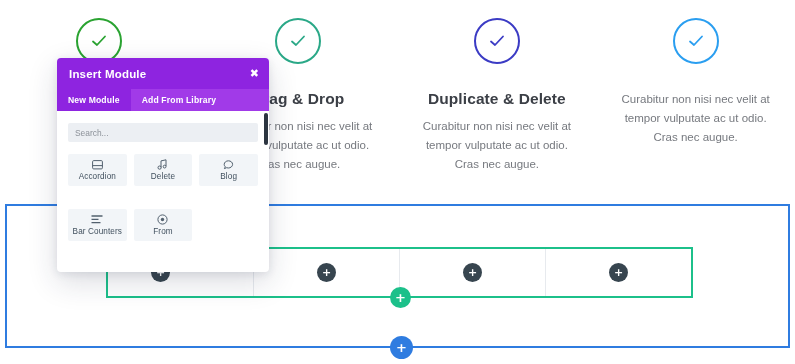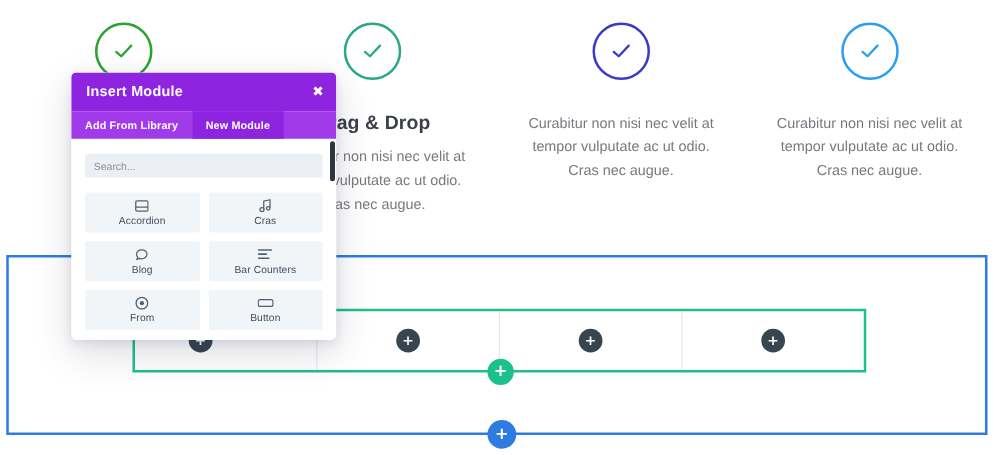--- a/index.html
+++ b/index.html
@@ -185,22 +185,22 @@
     align-items: center;
     padding: 2px 7px;
     margin-bottom: 12px;
   }
   .search-placeholder {
     font-size: 8.4px;
     color: #8c9199;
   }
   .module-grid {
     display: grid;
-    grid-template-columns: 1fr 1fr;
-    gap: 7px 7px;
+    grid-template-columns: 1fr 1fr 1fr;
+    gap: 23px 7px;
   }
   .module-card {
     background: #f2f5f8;
     border-radius: 2px;
     height: 32px;
     display: flex;
     flex-direction: column;
     align-items: center;
     justify-content: center;
     gap: 2px;
@@ -252,20 +252,21 @@
       <div class="feature-title">Drag &amp; Drop</div>
       <div class="feature-body">Curabitur non nisi nec velit at tempor vulputate ac ut odio. Cras nec augue.</div>
     </div>
 
     <div class="feature">
       <div class="circle" style="border-color:#3b3bc4">
         <svg width="20" height="20" viewBox="0 0 20 20" fill="none" aria-hidden="true">
           <path d="M4 10.5 L8 14 L16 5.5" stroke="#3b3bc4" stroke-width="1.8" stroke-linecap="round" stroke-linejoin="round"></path>
         </svg>
       </div>
+      <div class="feature-title">Duplicate &amp; Delete</div>
       <div class="feature-body">Curabitur non nisi nec velit at tempor vulputate ac ut odio. Cras nec augue.</div>
     </div>
 
     <div class="feature">
       <div class="circle" style="border-color:#2a9ef0">
         <svg width="20" height="20" viewBox="0 0 20 20" fill="none" aria-hidden="true">
           <path d="M4 10.5 L8 14 L16 5.5" stroke="#2a9ef0" stroke-width="1.8" stroke-linecap="round" stroke-linejoin="round"></path>
         </svg>
       </div>
       <div class="feature-body">Curabitur non nisi nec velit at tempor vulputate ac ut odio. Cras nec augue.</div>
@@ -307,22 +308,22 @@
   </div>
 
   <div class="modal">
 
     <div class="modal-header">
       <div class="modal-title">Insert Module</div>
       <div class="modal-close">✖</div>
     </div>
 
     <div class="modal-tabs">
+      <div class="modal-tab active">New Module</div>
       <div class="modal-tab">Add From Library</div>
-      <div class="modal-tab active">New Module</div>
     </div>
 
     <div class="modal-body">
 
       <div class="modal-scrollbar"></div>
 
       <div class="search-field">
         <span class="search-placeholder">Search...</span>
       </div>
 
@@ -339,21 +340,21 @@
         </div>
 
         <div class="module-card">
           <span class="module-icon">
             <svg width="11" height="11" viewBox="0 0 11 11" fill="none" aria-hidden="true">
               <path d="M4 8.4V1.9l5-1.1v6.3" stroke="#52606e" stroke-width="1" stroke-linejoin="round"></path>
               <circle cx="2.6" cy="8.6" r="1.6" stroke="#52606e" stroke-width="1"></circle>
               <circle cx="7.6" cy="7.6" r="1.4" stroke="#52606e" stroke-width="1"></circle>
             </svg>
           </span>
-          <span class="module-label">Cras</span>
+          <span class="module-label">Delete</span>
         </div>
 
         <div class="module-card">
           <span class="module-icon">
             <svg width="11" height="10" viewBox="0 0 11 10" fill="none" aria-hidden="true">
               <path d="M9.6 4.4c0 2-2 3.6-4.3 3.6-.6 0-1.2-.1-1.7-.3L1.4 8.6l.9-1.8C1.6 6.2 1.2 5.3 1.2 4.4c0-2 1.9-3.6 4.2-3.6S9.6 2.4 9.6 4.4Z" stroke="#52606e" stroke-width="1" stroke-linejoin="round"></path>
             </svg>
           </span>
           <span class="module-label">Blog</span>
         </div>
@@ -372,26 +373,18 @@
         <div class="module-card">
           <span class="module-icon">
             <svg width="11" height="11" viewBox="0 0 11 11" fill="none" aria-hidden="true">
               <circle cx="5.5" cy="5.5" r="4.6" stroke="#52606e" stroke-width="1"></circle>
               <circle cx="5.5" cy="5.5" r="1.7" fill="#52606e"></circle>
             </svg>
           </span>
           <span class="module-label">From</span>
         </div>
 
-        <div class="module-card">
-          <span class="module-icon">
-            <svg width="13" height="7" viewBox="0 0 13 7" fill="none" aria-hidden="true">
-              <rect x="0.6" y="0.6" width="11.8" height="5.5" rx="1.6" stroke="#52606e" stroke-width="1"></rect>
-            </svg>
-          </span>
-          <span class="module-label">Button</span>
-        </div>
 
       </div>
     </div>
   </div>
 
 </div>
 
 </body></html>

